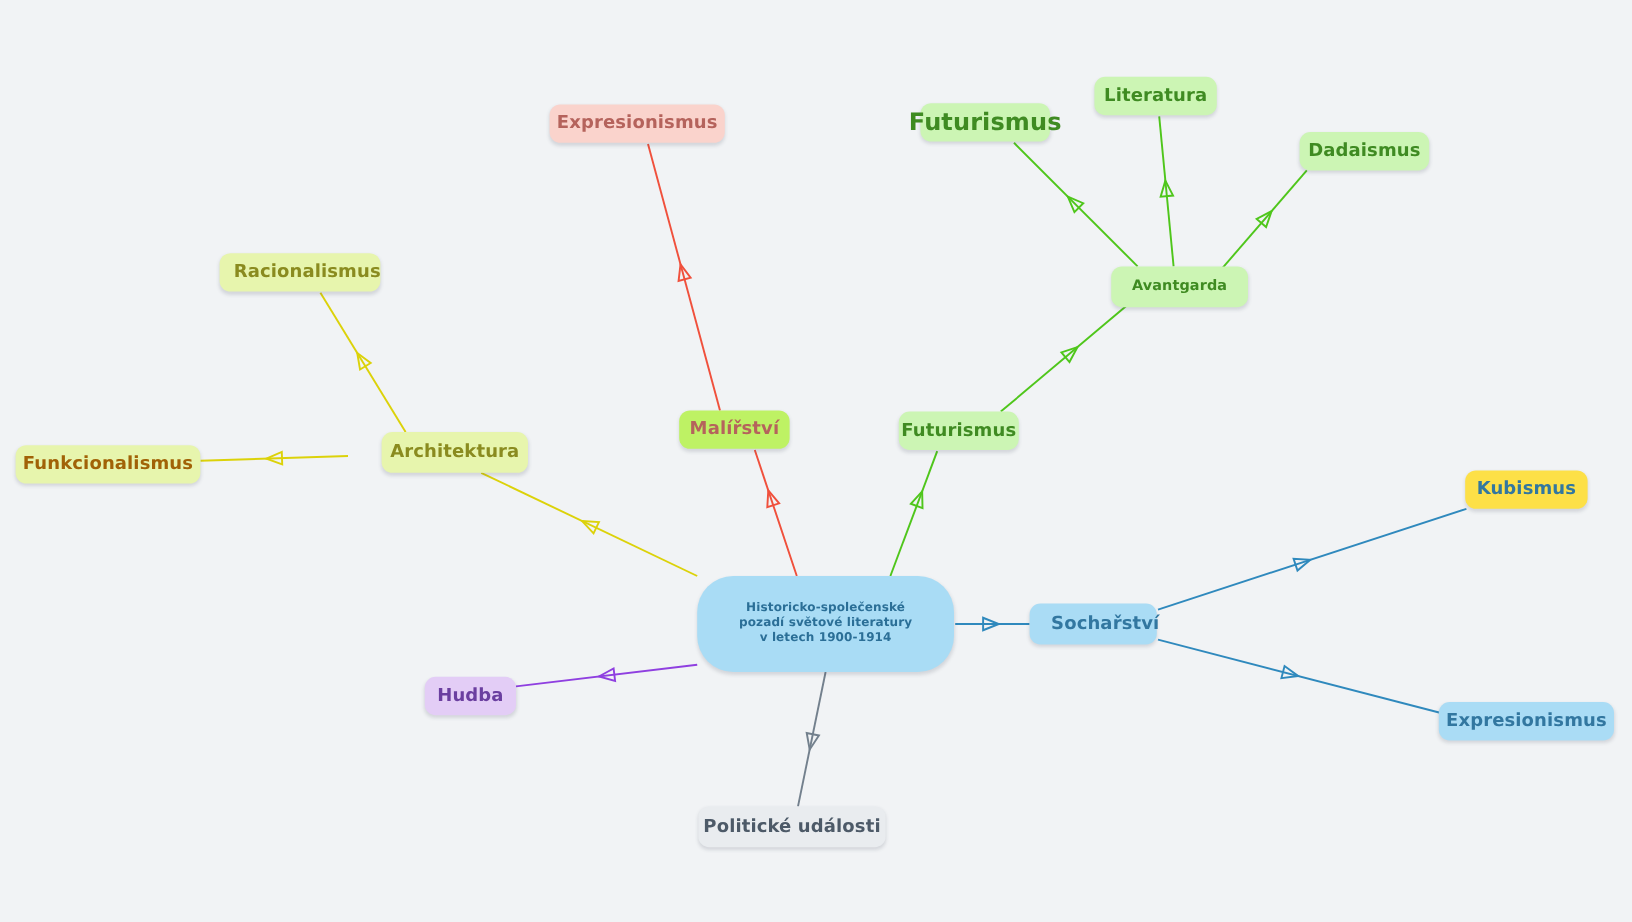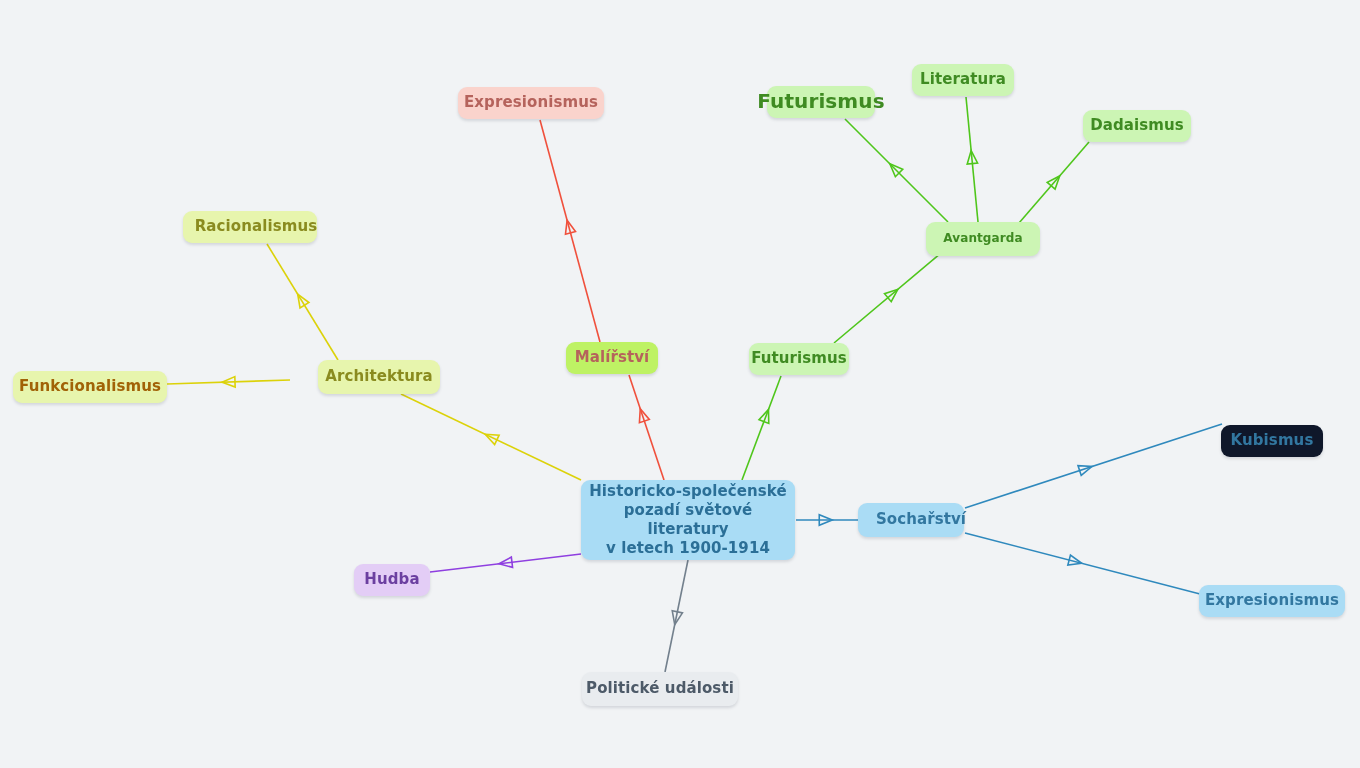--- a/index.html
+++ b/index.html
@@ -103,32 +103,32 @@
       <g>
         <line x1="581" y1="554" x2="430" y2="572" stroke="#8f3fe0" stroke-width="1.6"></line>
         <polygon points="499.0456957583917,563.769387260589 511.3387944331371,557.0671693461243 512.5698140500796,567.3940561326976" fill="none" stroke="#8f3fe0" stroke-width="1.6" stroke-linejoin="miter"></polygon>
       </g>
       <g>
         <line x1="688" y1="560" x2="665" y2="672" stroke="#73808d" stroke-width="1.6"></line>
         <polygon points="674.7324642797981,624.6071304635916 672.2538313493285,610.826840960247 682.4412400910751,612.9188981125699" fill="none" stroke="#73808d" stroke-width="1.6" stroke-linejoin="miter"></polygon>
       </g>
     </svg>
   <div id="node-layer">
-      <div class="node" style="left: 688px; top: 520px; width: 214px; height: 80px; background: rgb(169, 220, 245); color: rgb(43, 111, 151); font-size: 15px;"><span class="node-label">Historicko-společenské
+      <div class="node" style="left: 688px; top: 520px; width: 214px; height: 80px; background: rgb(169, 220, 245); color: rgb(43, 111, 151); font-size: 10px; border-radius: 30px;"><span class="node-label">Historicko-společenské
 pozadí světové literatury
 v letech 1900-1914</span></div>
       <div class="node" style="left: 799px; top: 359px; width: 100px; height: 32px; background: rgb(204, 245, 180); color: rgb(63, 139, 34); font-size: 15px;"><span class="node-label">Futurismus</span></div>
       <div class="node" style="left: 983px; top: 239px; width: 114px; height: 34px; background: rgb(204, 245, 180); color: rgb(63, 139, 34); font-size: 12px;"><span class="node-label">Avantgarda</span></div>
       <div class="node" style="left: 821px; top: 102px; width: 108px; height: 32px; background: rgb(204, 245, 180); color: rgb(63, 139, 34); font-size: 20px;"><span class="node-label">Futurismus</span></div>
       <div class="node" style="left: 963px; top: 80px; width: 102px; height: 32px; background: rgb(204, 245, 180); color: rgb(63, 139, 34); font-size: 15px;"><span class="node-label">Literatura</span></div>
       <div class="node" style="left: 1137px; top: 126px; width: 108px; height: 32px; background: rgb(204, 245, 180); color: rgb(63, 139, 34); font-size: 15px; text-align: right;"><span class="node-label">Dadaismus</span></div>
       <div class="node" style="left: 351px; top: 377px; width: 122px; height: 34px; background: rgb(231, 245, 173); color: rgb(138, 139, 31); font-size: 15px; margin-left: 28px;"><span class="node-label">Architektura</span></div>
       <div class="node" style="left: 250px; top: 227px; width: 134px; height: 32px; background: rgb(231, 245, 173); color: rgb(138, 139, 31); font-size: 15px; padding-left: 12px;"><span class="node-label">Racionalismus</span></div>
       <div class="node" style="left: 90px; top: 387px; width: 154px; height: 32px; background: rgb(231, 245, 173); color: #a16207; font-size: 15px;"><span class="node-label">Funkcionalismus</span></div>
       <div class="node" style="left: 612px; top: 358px; width: 92px; height: 32px; background: #bef264; color: rgb(181, 99, 92); font-size: 15px; text-align: right;"><span class="node-label">Malířství</span></div>
       <div class="node" style="left: 531px; top: 103px; width: 146px; height: 32px; background: rgb(250, 211, 204); color: rgb(181, 99, 92); font-size: 15px;"><span class="node-label">Expresionismus</span></div>
       <div class="node" style="left: 911px; top: 520px; width: 106px; height: 34px; background: rgb(170, 220, 245); color: rgb(50, 119, 160); font-size: 15px; padding-left: 20px;"><span class="node-label">Sochařství</span></div>
-      <div class="node" style="left: 1272px; top: 408px; width: 102px; height: 32px; background: #0f172a; color: rgb(50, 119, 160); font-size: 15px; margin-top: 33px;"><span class="node-label">Kubismus</span></div>
+      <div class="node" style="left: 1272px; top: 408px; width: 102px; height: 32px; background: #fde047; color: rgb(50, 119, 160); font-size: 15px;"><span class="node-label">Kubismus</span></div>
       <div class="node" style="left: 1272px; top: 601px; width: 146px; height: 32px; background: rgb(170, 220, 245); color: rgb(50, 119, 160); font-size: 15px;"><span class="node-label">Expresionismus</span></div>
       <div class="node" style="left: 392px; top: 580px; width: 76px; height: 32px; background: rgb(227, 205, 246); color: rgb(107, 63, 160); font-size: 15px;"><span class="node-label">Hudba</span></div>
       <div class="node" style="left: 660px; top: 689px; width: 156px; height: 34px; background: rgb(233, 236, 239); color: rgb(77, 90, 104); font-size: 15px;"><span class="node-label">Politické události</span></div>
     </div>
 </div>
 
 </body></html>

